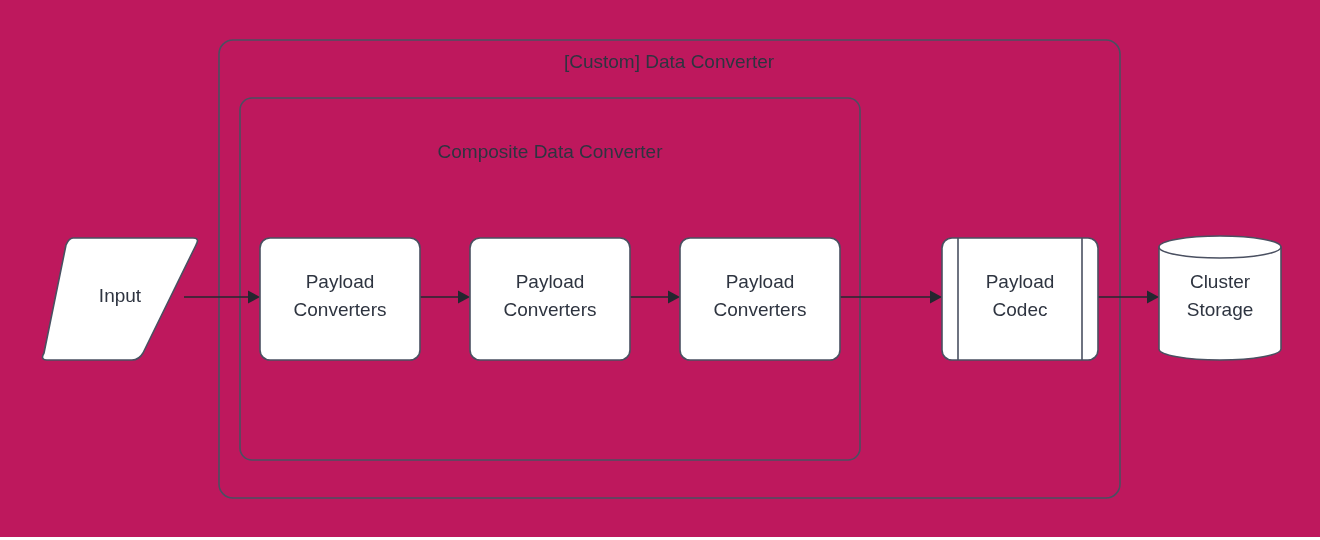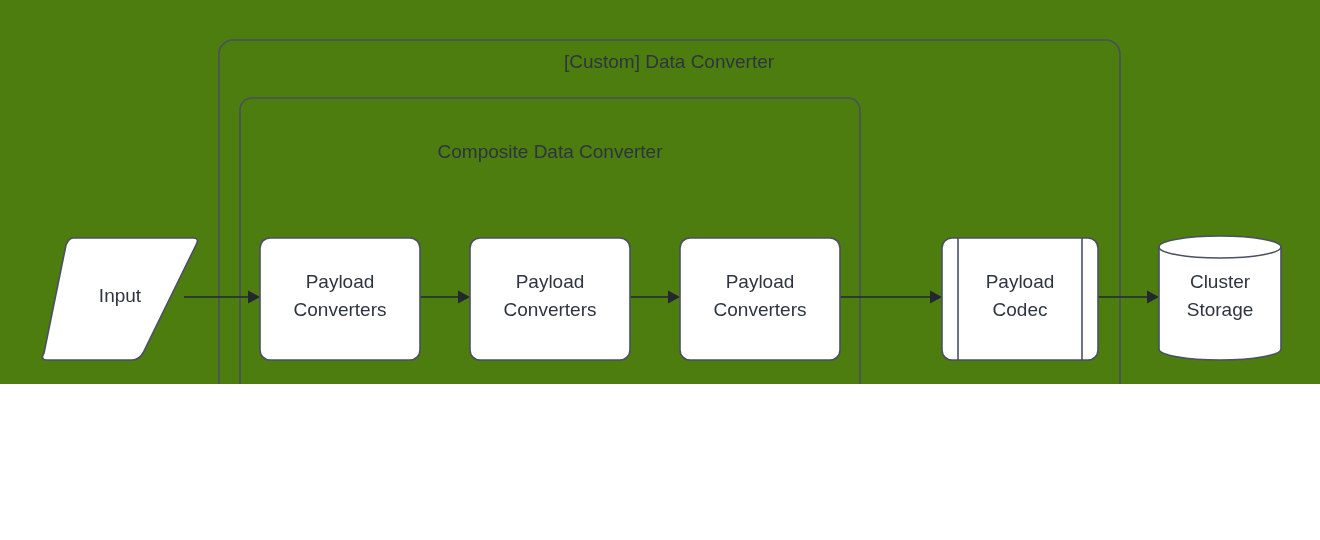--- a/index.html
+++ b/index.html
@@ -3,22 +3,22 @@
 <meta charset="utf-8">
 <style>
   html, body {
     margin: 0;
     padding: 0;
     background: #ffffff;
   }
   #canvas {
     position: relative;
     width: 1320px;
-    height: 384px;
-    background: #4d7c0f;
+    height: 537px;
+    background: #be185d;
     font-family: "Liberation Sans", sans-serif;
     overflow: hidden;
   }
   #diagram-svg {
     position: absolute;
     left: 0;
     top: 0;
     width: 1320px;
     height: 540px;
   }

